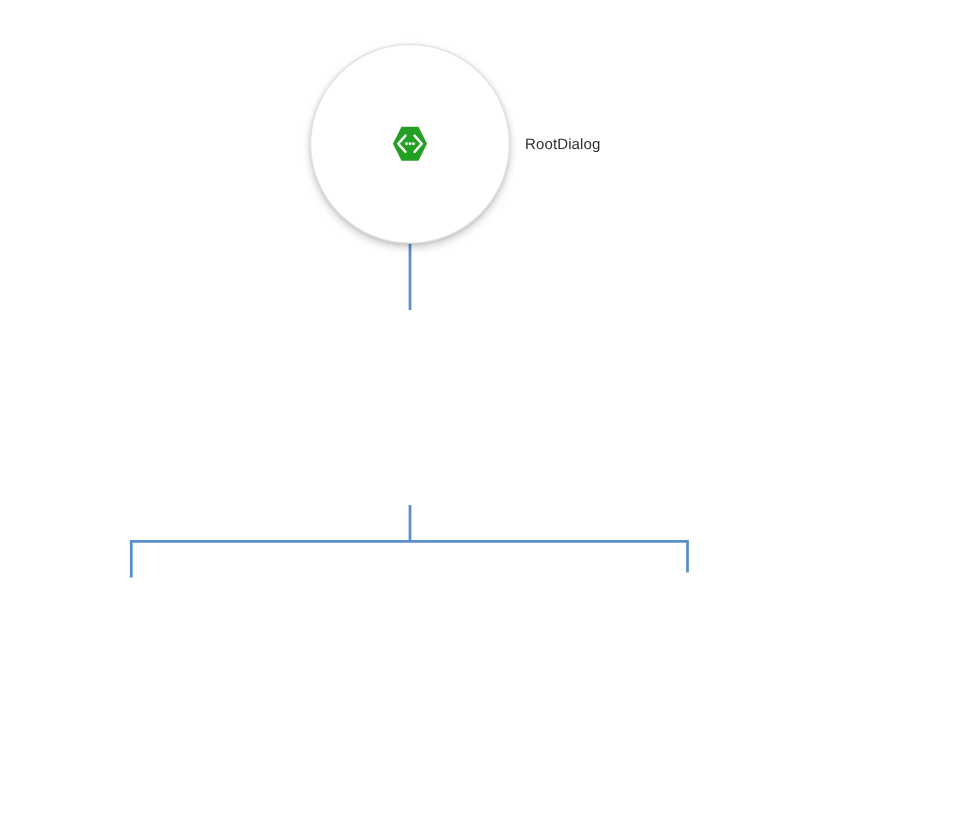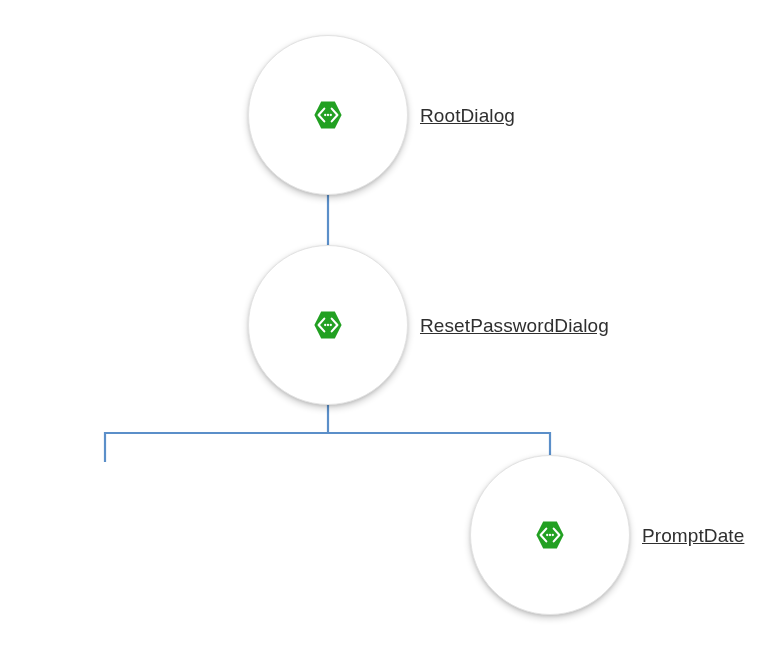--- a/index.html
+++ b/index.html
@@ -57,27 +57,26 @@
   }
 
   .node-icon {
     width: 34px;
     height: 34px;
     display: block;
   }
 
   .node-label {
     margin-left: 12px;
-    font-size: 19px;
+    font-size: 12px;
     line-height: 25px;
     color: #2f2f2f;
     white-space: pre-line;
     letter-spacing: 0.1px;
     flex: 0 0 auto;
-    text-decoration: underline;
   }
 
   
   #node-root            { left: 248px; top: 35px; }
   #node-reset           { left: 248px; top: 245px; }
   #node-prompt-string   { left: 27px;  top: 460px; }
   #node-prompt-date     { left: 470px; top: 455px; }
 
   
   #node-prompt-string .node-label { width: 172px; }
@@ -107,42 +106,16 @@
         <path d="M13.3 10.6 L7.6 17 L13.3 23.4" fill="none" stroke="#ffffff" stroke-width="2.1" stroke-linecap="round" stroke-linejoin="round"></path>
         <path d="M20.7 10.6 L26.4 17 L20.7 23.4" fill="none" stroke="#ffffff" stroke-width="2.1" stroke-linecap="round" stroke-linejoin="round"></path>
         <circle cx="14.2" cy="17" r="1.15" fill="#ffffff"></circle>
         <circle cx="17.0" cy="17" r="1.15" fill="#ffffff"></circle>
         <circle cx="19.8" cy="17" r="1.15" fill="#ffffff"></circle>
       </svg>
     </div>
     <div class="node-label">RootDialog</div>
   </div>
 
-  <div id="node-reset" class="tree-node">
-    <div class="node-circle">
-      <svg class="node-icon" viewBox="0 0 34 34">
-        <polygon points="10.2,3.4 23.8,3.4 30.6,17 23.8,30.6 10.2,30.6 3.4,17" fill="#22a022"></polygon>
-        <path d="M13.3 10.6 L7.6 17 L13.3 23.4" fill="none" stroke="#ffffff" stroke-width="2.1" stroke-linecap="round" stroke-linejoin="round"></path>
-        <path d="M20.7 10.6 L26.4 17 L20.7 23.4" fill="none" stroke="#ffffff" stroke-width="2.1" stroke-linecap="round" stroke-linejoin="round"></path>
-        <circle cx="14.2" cy="17" r="1.15" fill="#ffffff"></circle>
-        <circle cx="17.0" cy="17" r="1.15" fill="#ffffff"></circle>
-        <circle cx="19.8" cy="17" r="1.15" fill="#ffffff"></circle>
-      </svg>
-    </div>
-    <div class="node-label">ResetPasswordDialog</div>
-  </div>
 
 
-  <div id="node-prompt-date" class="tree-node">
-    <div class="node-circle">
-      <svg class="node-icon" viewBox="0 0 34 34">
-        <polygon points="10.2,3.4 23.8,3.4 30.6,17 23.8,30.6 10.2,30.6 3.4,17" fill="#22a022"></polygon>
-        <path d="M13.3 10.6 L7.6 17 L13.3 23.4" fill="none" stroke="#ffffff" stroke-width="2.1" stroke-linecap="round" stroke-linejoin="round"></path>
-        <path d="M20.7 10.6 L26.4 17 L20.7 23.4" fill="none" stroke="#ffffff" stroke-width="2.1" stroke-linecap="round" stroke-linejoin="round"></path>
-        <circle cx="14.2" cy="17" r="1.15" fill="#ffffff"></circle>
-        <circle cx="17.0" cy="17" r="1.15" fill="#ffffff"></circle>
-        <circle cx="19.8" cy="17" r="1.15" fill="#ffffff"></circle>
-      </svg>
-    </div>
-    <div class="node-label">PromptDate</div>
-  </div>
 
 </div>
 
 </body></html>

